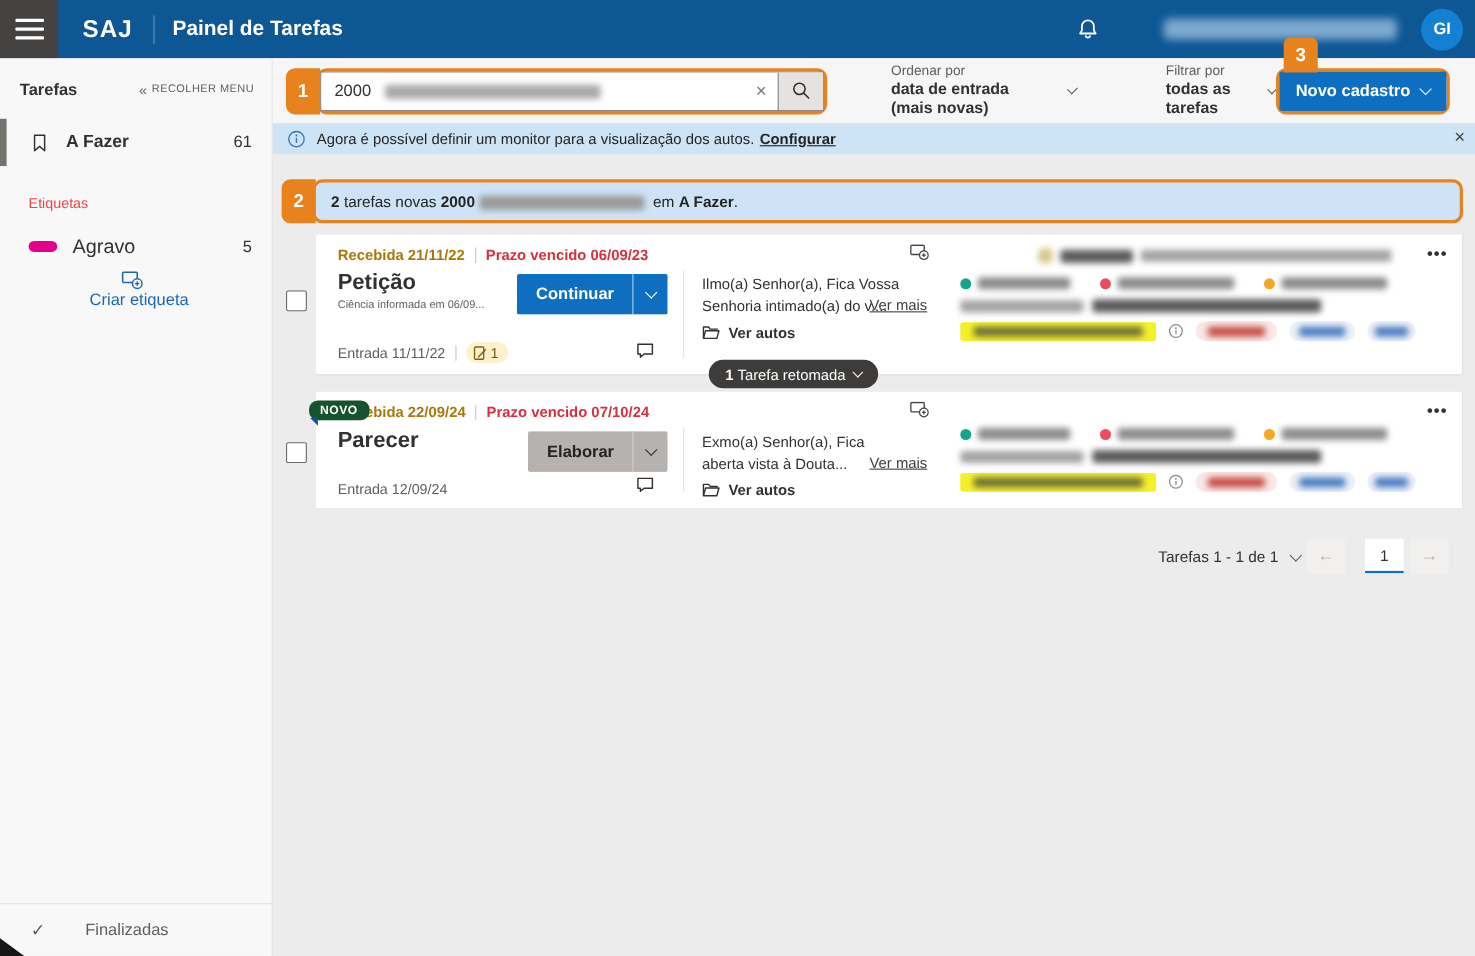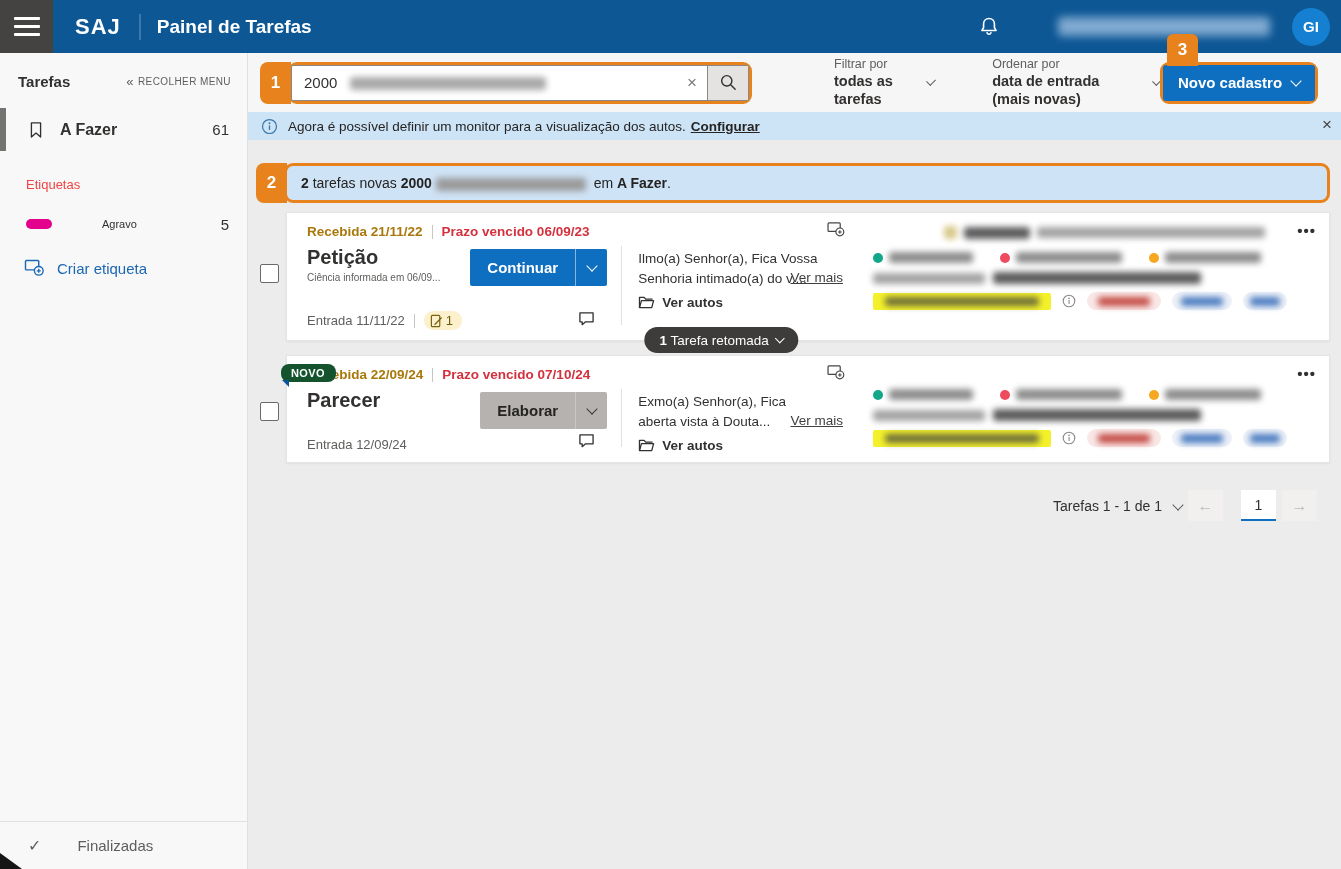--- a/index.html
+++ b/index.html
@@ -29,23 +29,23 @@
   .collapse { font-size:10px; color:#605e5c; letter-spacing:.4px; cursor:pointer; display:flex; align-items:center; gap:4px; }
   .collapse .glyph { font-size:13px; }
   .side-item { position:relative; display:flex; align-items:center; height:43px; padding:0 18px 0 26px; cursor:pointer; }
   .side-item.active::before { content:""; position:absolute; left:0; top:0; bottom:0; width:6px; background:#757370; }
   .side-item .ico { width:20px; height:20px; margin-right:14px; flex:none; }
   .side-item .lbl { font-size:16px; font-weight:600; color:#323130; flex:1; }
   .side-item .cnt { font-size:15px; color:#323130; }
   .side-header { font-size:13px; font-weight:normal; color:#ef4444; padding:26px 18px 10px 26px; }
   .tag-row { display:flex; align-items:center; height:44px; padding:0 18px 0 26px; cursor:pointer; }
   .tag-swatch { width:26px; height:10px; border-radius:5px; background:#e3008c; margin-right:14px; flex:none; }
-  .tag-row .lbl { font-size:11px; color:#323130; flex:1;margin-left:36px; }
+  .tag-row .lbl { font-size:18px; color:#323130; flex:1; }
   .tag-row .cnt { font-size:15px; color:#323130; }
-  .create-tag { display:flex; align-items:center; height:44px; padding:0 18px 0 24px; color:#1b67b3; cursor:pointer; }
+  .create-tag { display:flex; align-items:center; height:44px; padding:0 18px 0 24px; color:#1b67b3; cursor:pointer;flex-direction:column; }
   .create-tag .ico { width:21px; height:18px; margin-right:12px; }
   .create-tag .lbl { font-size:15px; }
   .side-bottom { position:absolute; left:0; right:0; bottom:0; border-top:1px solid #e3e1df; height:48px; display:flex; align-items:center; padding-left:28px; cursor:pointer; color:#605e5c; }
   .side-bottom .glyph { font-size:16px; margin-right:12px; }
   .side-bottom .lbl { font-size:15px;margin-left:24px; }
   .corner-artifact { position:absolute; left:0; bottom:0; width:0; height:0; border-bottom:16px solid #151515; border-right:22px solid transparent; }
   
   #main { position:absolute; top:53px; left:248px; right:0; bottom:0; background:#edecec; }
   #toolbar { position:absolute; top:0; left:0; right:0; height:59px; background:#f7f6f6; display:flex; align-items:center; padding-left:40px; }
   
@@ -230,31 +230,31 @@
         </div>
         <div class="search-clear">×</div>
         <div class="search-btn">
           <svg viewBox="0 0 20 20" width="19" height="19">
               <circle cx="8.2" cy="8.2" r="5.4" fill="none" stroke="#323130" stroke-width="1.5"></circle>
               <path d="M12.3 12.3 17 17" stroke="#323130" stroke-width="1.5" stroke-linecap="round"></path>
             </svg>
         </div>
       </div>
     </div>
+    <div class="dd sort-dd">
+      <div class="dd-texts">
+        <span class="dd-label">Ordenar por</span>
+        <span class="dd-value">data de entrada (mais novas)</span>
+      </div>
+      <span class="chev"></span>
+    </div>
     <div class="dd filter-dd">
       <div class="dd-texts">
         <span class="dd-label">Filtrar por</span>
         <span class="dd-value">todas as tarefas</span>
-      </div>
-      <span class="chev"></span>
-    </div>
-    <div class="dd sort-dd">
-      <div class="dd-texts">
-        <span class="dd-label">Ordenar por</span>
-        <span class="dd-value">data de entrada (mais novas)</span>
       </div>
       <span class="chev"></span>
     </div>
     <div class="callout novo-callout">
       <div class="callout-badge badge-top">3</div>
       <button class="novo-btn">
         <span>Novo cadastro</span>
         <span class="chev"></span>
       </button>
     </div>

